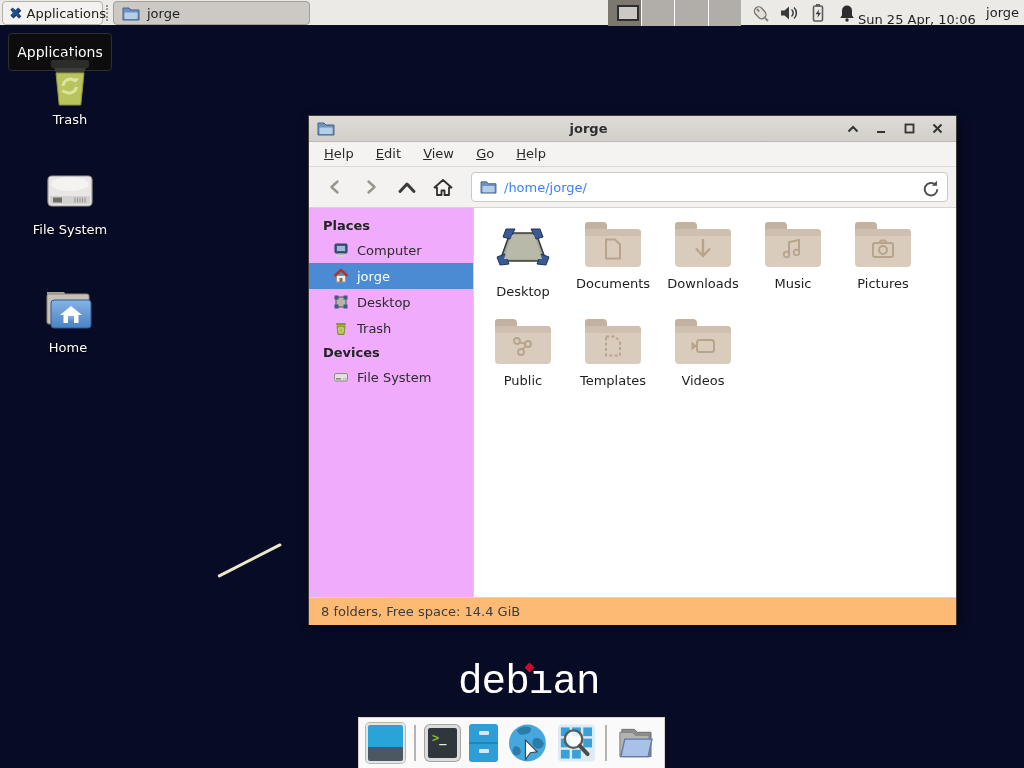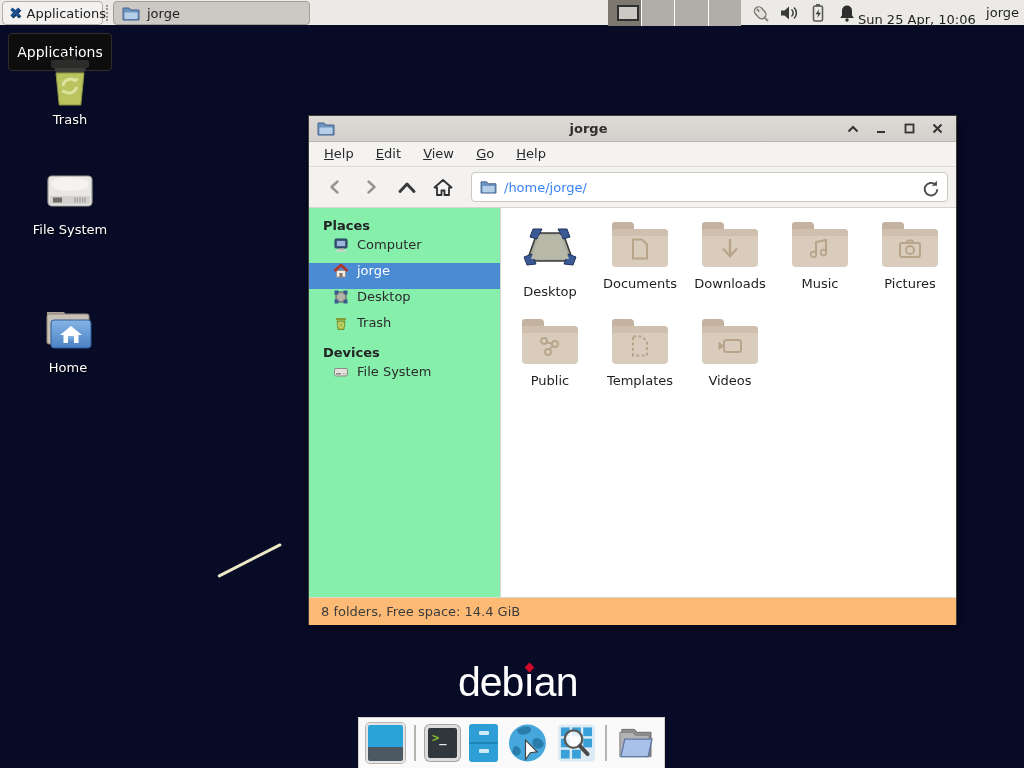--- a/index.html
+++ b/index.html
@@ -51,32 +51,32 @@
     position:absolute; left:8px; top:33px; width:104px; height:38px;
     background:var(--tooltip-bg,#0d0d0d); border:1px solid #2e2e2e; border-radius:4px;
     color:#fff; font-size:14px; display:flex; align-items:center; justify-content:center;
   }
 
   
   .dsk-icon { position:absolute; width:90px; display:flex; flex-direction:column; align-items:center; }
   .dsk-label { color:#fff; margin-top:6px; text-shadow:1px 1px 2px #000; }
   .dsk-trash { left:25px; top:56px; }
   .dsk-fs    { left:25px; top:168px; }
-  .dsk-home  { left:23px; top:304px; }
+  .dsk-home  { left:23px; top:284px; }
 
   
   .stroke-line {
     position:absolute; left:218px; top:575px; width:71px; height:3px;
     background:#ece9c6; border-radius:2px;
     transform:rotate(-27deg); transform-origin:left center;
   }
 
   
   .debian { position:absolute; left:458px; top:660px; height:48px; color:#fff;
-    font-family:Liberation Sans, sans-serif; font-size:41px; font-weight:500;
+    font-family:Liberation Mono, monospace; font-size:41px; font-weight:500;
     letter-spacing:-1px; line-height:1.1; }
   .debian .diamond {
     position:absolute; left:68px; top:4px; width:7px; height:7px;
     background:var(--debian-red,#cf0a2c); transform:rotate(45deg);
   }
 
   
   .window {
     position:absolute; left:308px; top:115px; width:649px; height:510px;
     background:#f3f2f0; border:1px solid #3f3c38;
@@ -95,23 +95,23 @@
   .toolbar { height:41px; background:#f3f2f0; border-bottom:1px solid #d8d5d0;
     display:flex; align-items:center; padding:0 8px; }
   .tool-btn { width:36px; height:32px; display:flex; align-items:center; justify-content:center; border-radius:3px; }
   .pathbar {
     flex:1; height:30px; margin-left:10px; background:#fff;
     border:1px solid #ccc8c2; border-radius:4px;
     display:flex; align-items:center; gap:7px; padding:0 8px;
   }
   .path-text { flex:1; color:#3b82f6; }
   .win-body { display:flex; height:389px; }
-  .sidebar { width:192px; background:#86efac; border-right:1px solid #d9d6d1; padding-top:6px; }
+  .sidebar { width:165px; background:#f0abfc; border-right:1px solid #d9d6d1; padding-top:6px; }
   .side-header { font-weight:bold; color:#232323; padding:4px 0 4px 14px; }
-  .side-row { height:26px; display:flex; gap:8px; padding-left:24px; color:#2c2c2c; }
+  .side-row { height:26px; display:flex; align-items:center; gap:8px; padding-left:24px; color:#2c2c2c; }
   .side-row.selected { background:var(--selection,#4a8bd4); color:#fff; }
   .main-area { flex:1; background:#fff; padding:12px 0 0 4px;
     display:flex; flex-wrap:wrap; align-content:flex-start; }
   .fm-item { width:90px; height:97px; display:flex; flex-direction:column; align-items:center; }
   .fm-label { margin-top:9px; color:#1f1f1f; }
   .fm-folder { width:56px; height:38px; margin-top:9px; position:relative;
     background:var(--folder-body,#d9ccbd); border-radius:2px 4px 4px 4px; }
   .fm-folder::before { content:""; position:absolute; top:-7px; left:0; width:22px; height:8px;
     background:var(--folder-tab,#c3b2a0); border-radius:3px 4px 0 0; }
   .fm-folder::after { content:""; position:absolute; top:0; left:0; right:0; height:7px;

